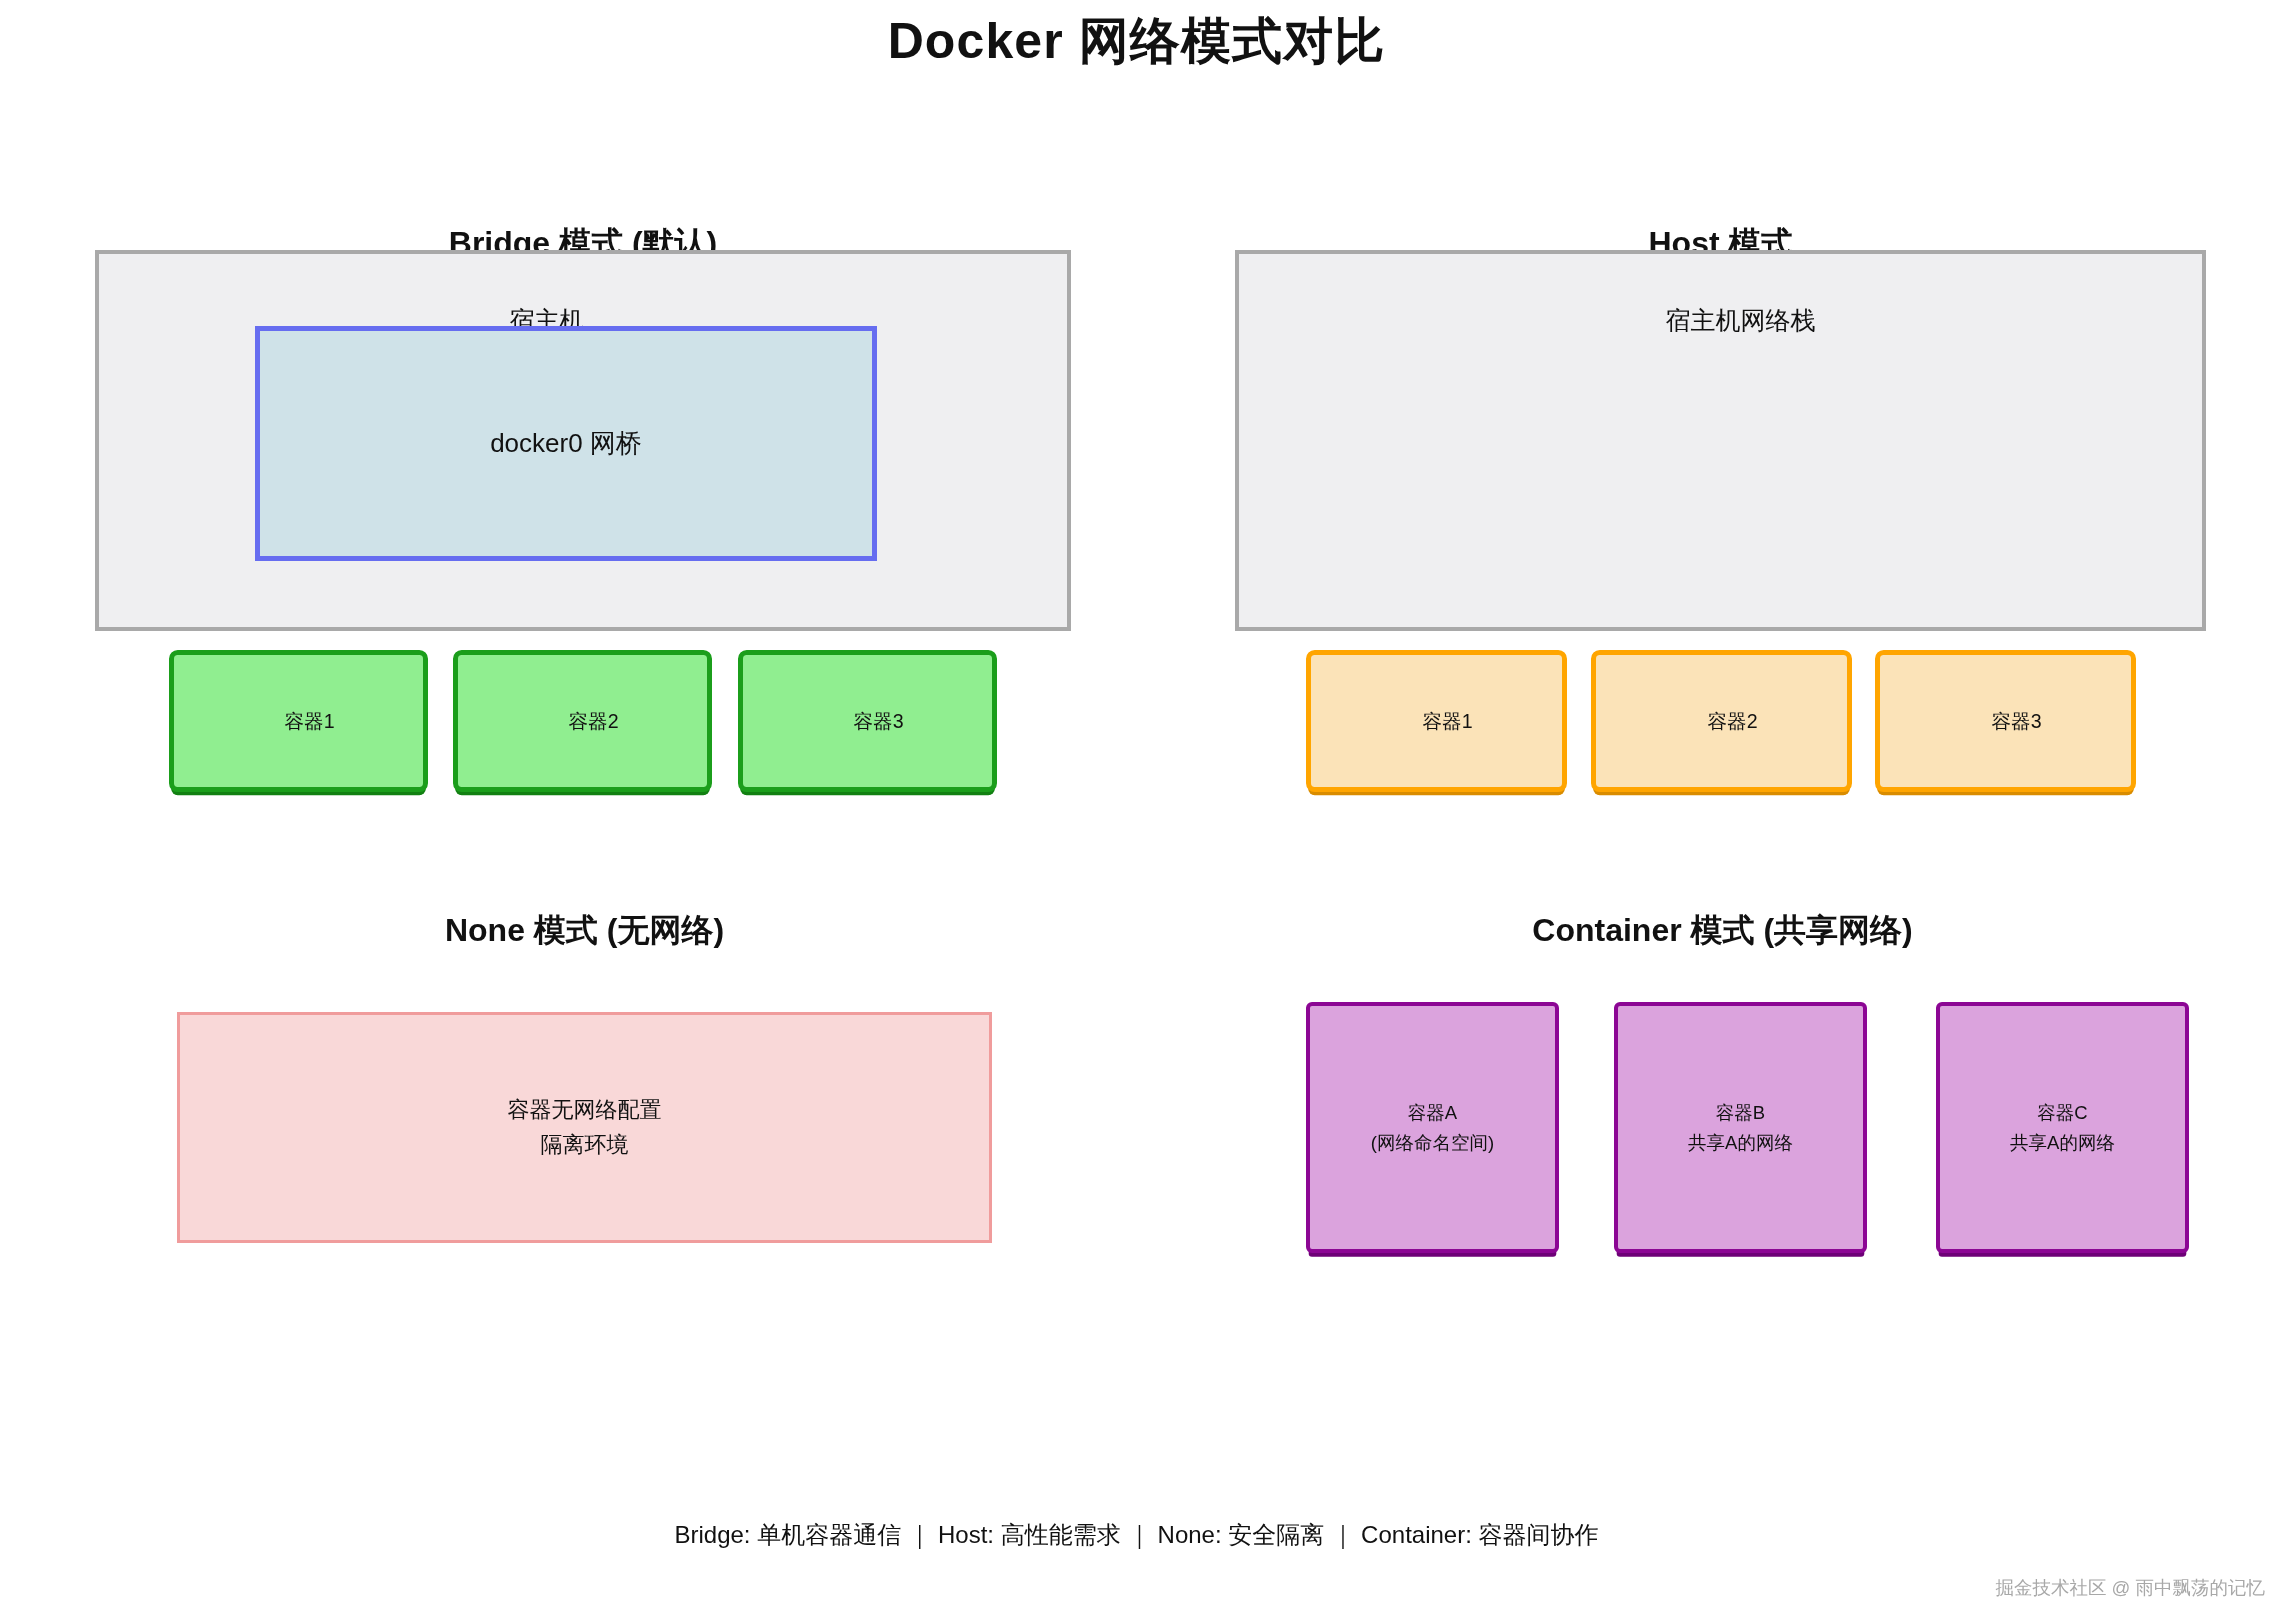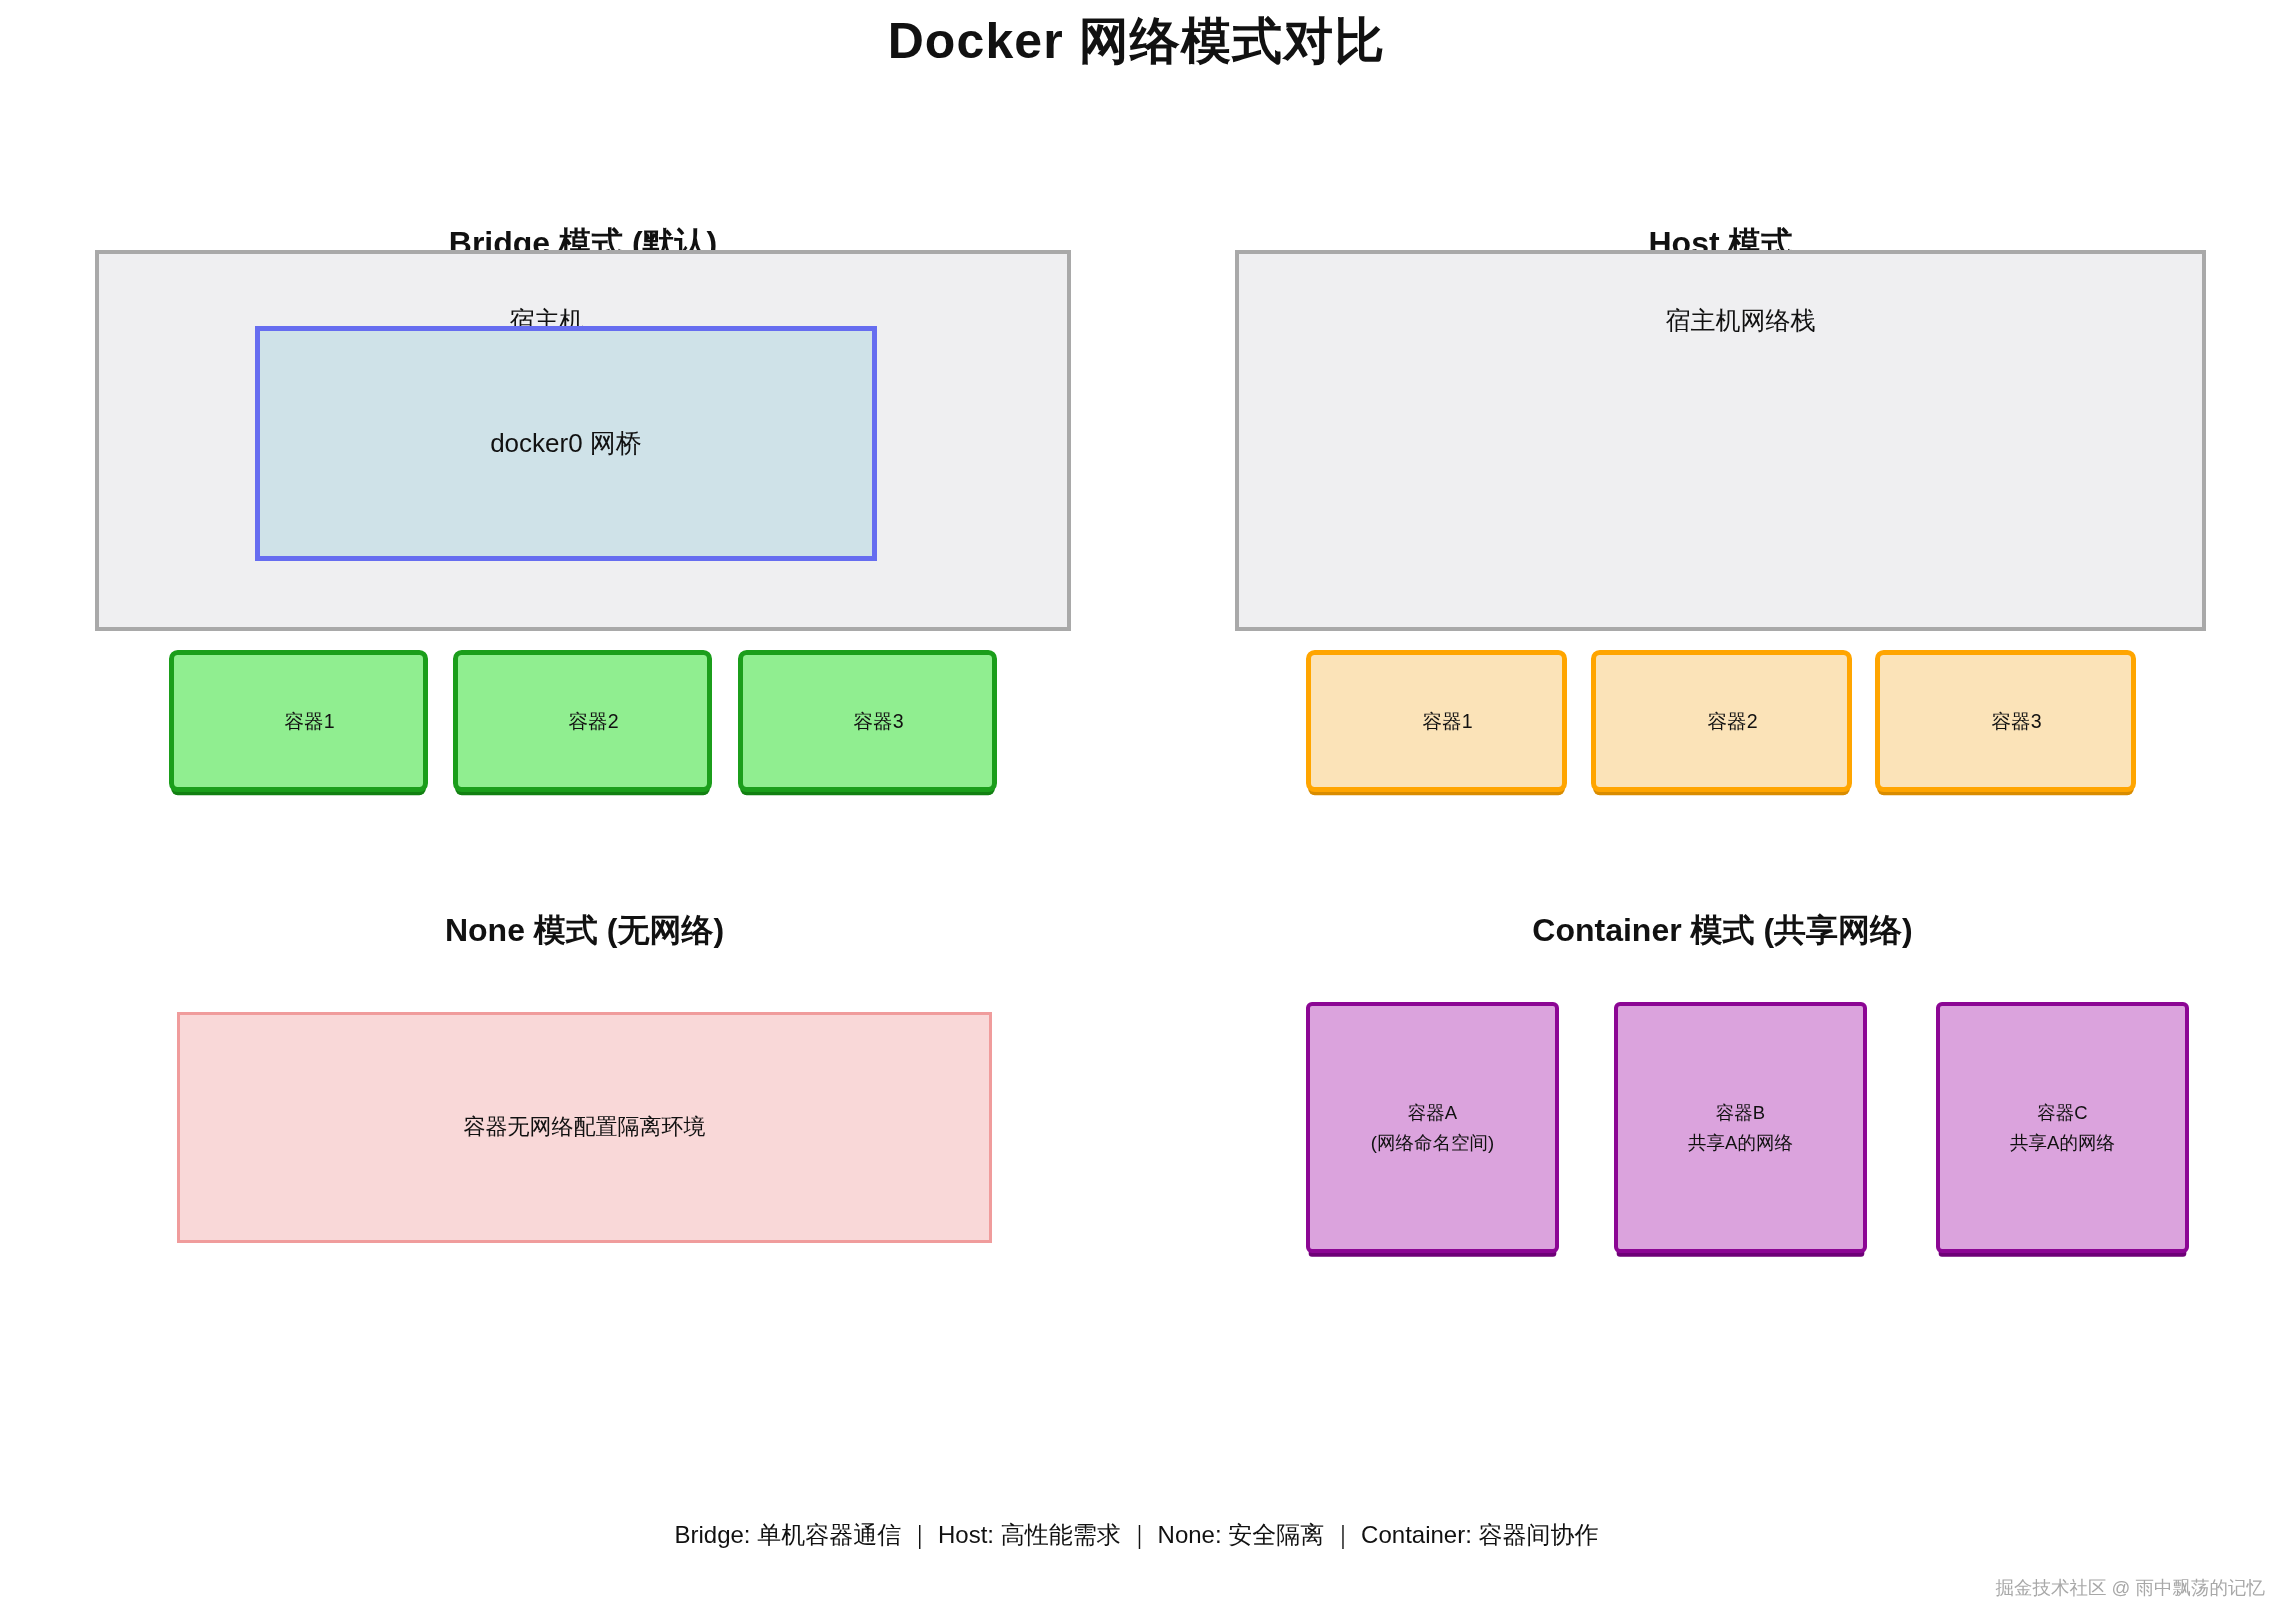--- a/index.html
+++ b/index.html
@@ -49,21 +49,21 @@
   .ctr.orange{
     background:var(--orange-fill);
     border:5.4px solid var(--orange-border);
     box-shadow:0 5.4px 0 -2.2px #d98c00;
   }
   .none-box{
     left:177px;top:1012px;width:815px;height:231px;
     background:var(--pink-fill);
     border:3.3px solid var(--pink-border);
     box-sizing:border-box;
-    display:flex;flex-direction:row;align-items:center;justify-content:center;
+    display:flex;flex-direction:column;align-items:center;justify-content:center;
     font-size:22px;line-height:1.55;
   }
   .pbox{
     top:1002px;height:251px;width:253px;
     background:var(--purple-fill);
     border:4.9px solid var(--purple-border);
     box-sizing:border-box;border-radius:6px;
     box-shadow:0 6.5px 0 -2.7px #6e0177;
     display:flex;flex-direction:column;align-items:center;justify-content:center;
     font-size:18.5px;line-height:1.6;

